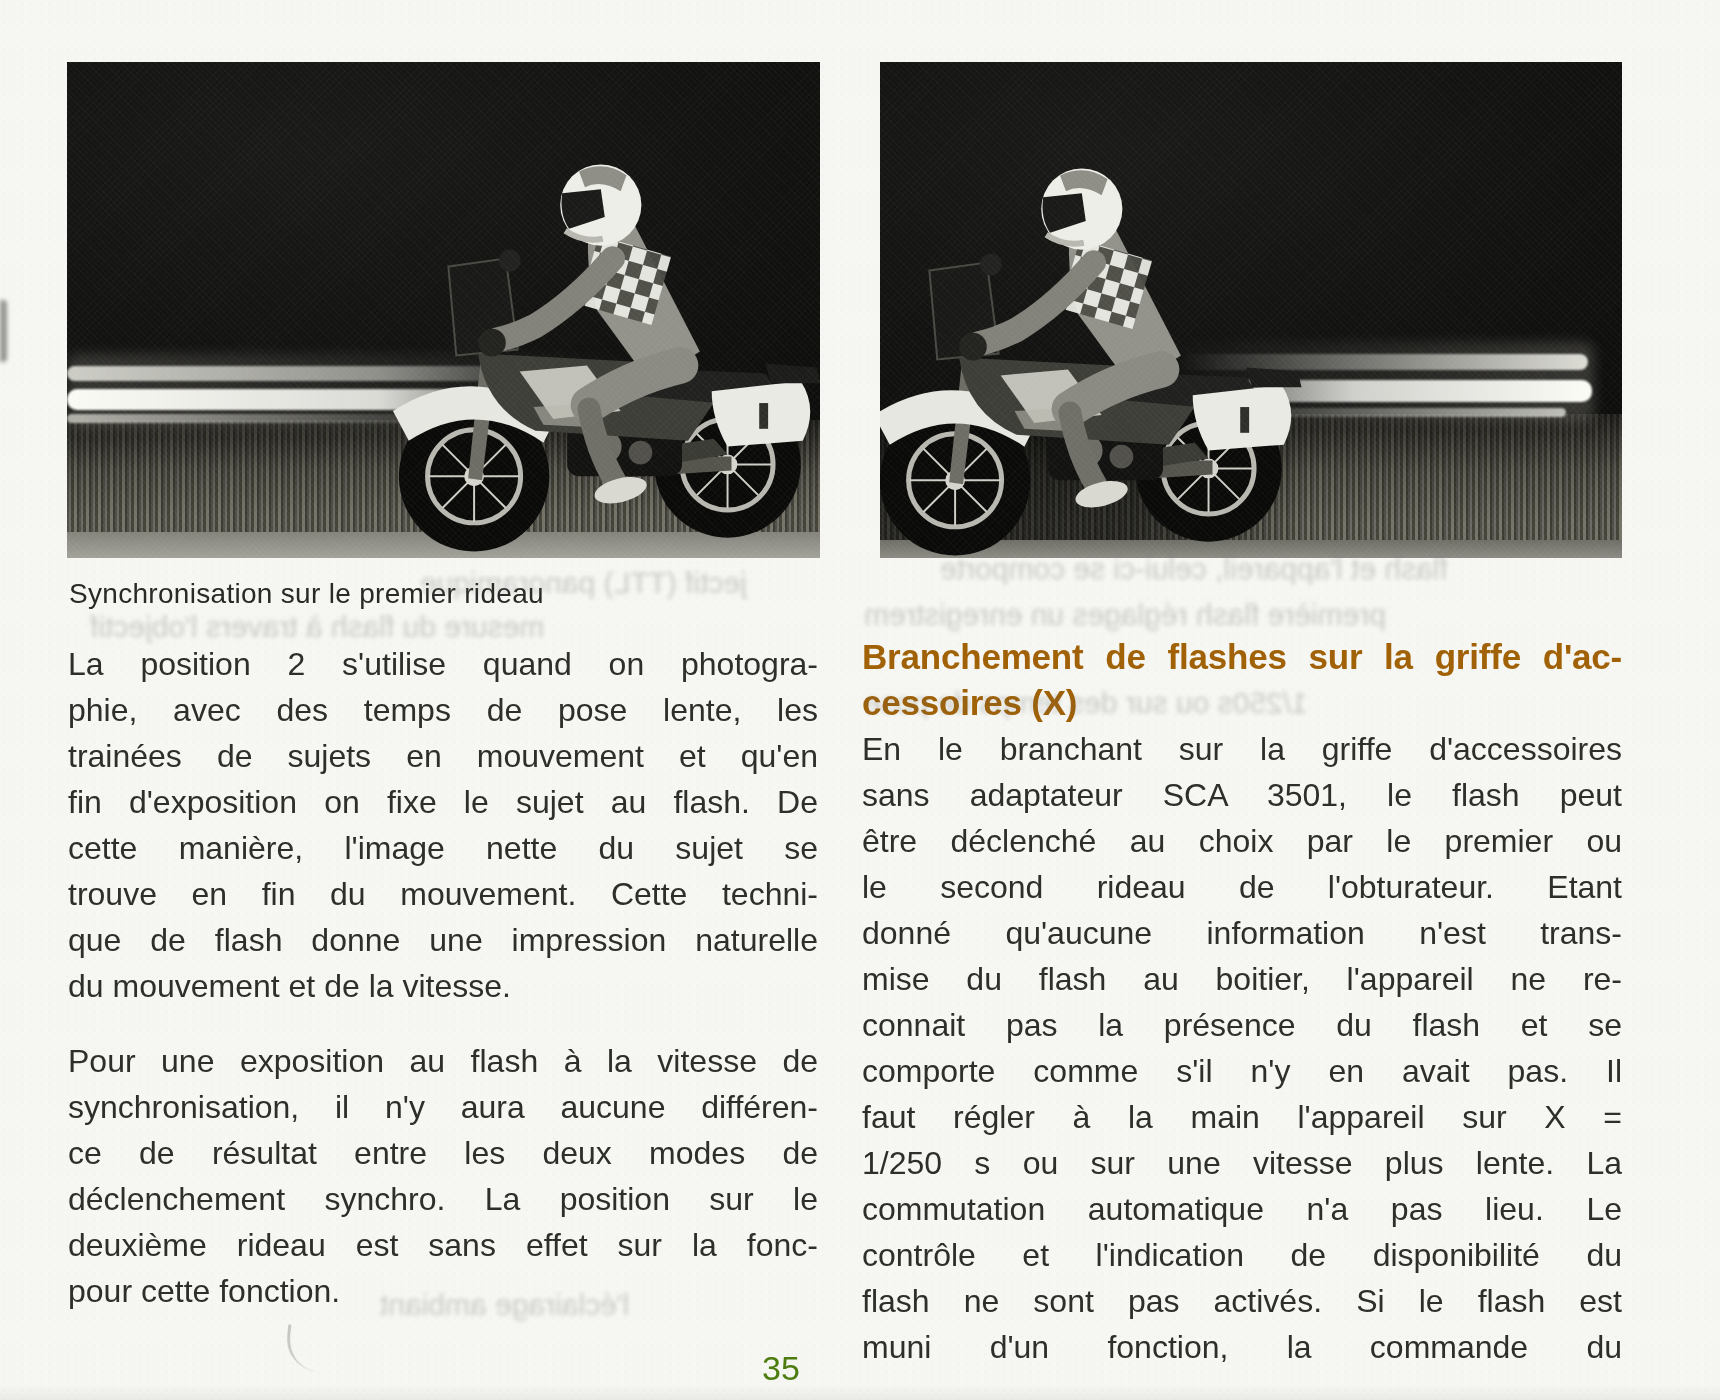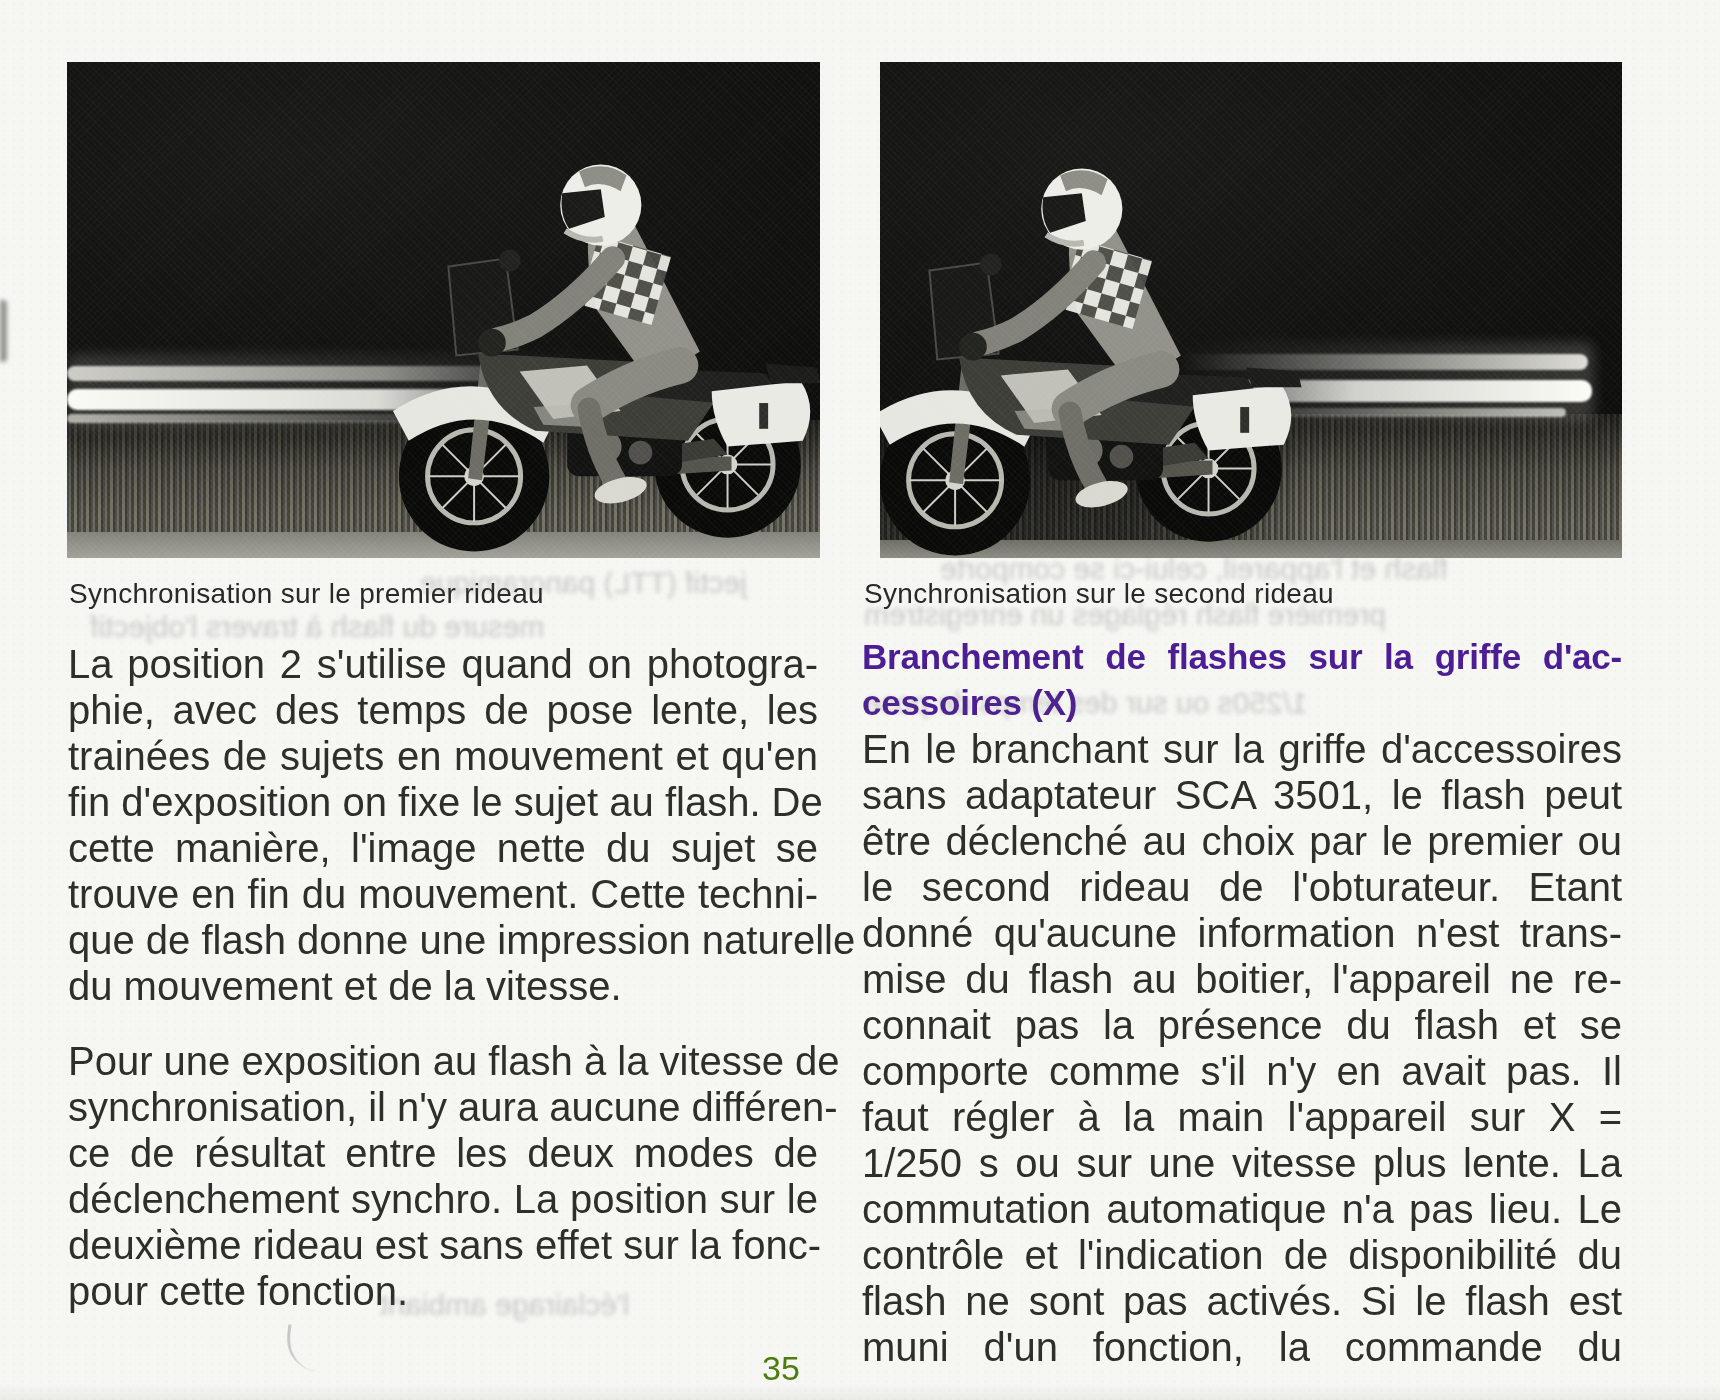--- a/index.html
+++ b/index.html
@@ -64,24 +64,24 @@
   .bike { position:absolute; inset:0; width:100%; height:100%; }
 
   
   .caption { position:absolute; top:578px; font-size:28px; color:#292927; letter-spacing:0.3px; }
   .caption-left  { left:69px;text-align:right; }
   .caption-right { left:864px; }
 
   .col { position:absolute; }
   .col-left  { left:68px;  width:750px; top:641px; }
   .col-right { left:862px; width:760px; top:634px; }
-  .tline { font-size:40px; line-height:46px; height:46px;
+  .tline { font-size:32px; line-height:46px; height:46px;
     text-align:justify; text-align-last:justify; text-justify:inter-word; white-space:nowrap; }
   .tline.tlast { text-align-last:left; }
-  .heading .tline { font-weight:700; font-size:35px; letter-spacing:-0.2px; color:#4c1d95; }
+  .heading .tline { font-weight:700; font-size:35px; letter-spacing:-0.2px; color:#a16207; }
   .para-gap { margin-top:29px; }
 
   .pagenum { position:absolute; left:736px; top:1349px; width:90px;
     text-align:center; font-size:34px; color:#4d7c0f; }
 
   
   .ghost { position:absolute; font-size:30px; color:rgba(95,100,95,0.30);
     filter:blur(2px); transform:scaleX(-1); white-space:nowrap; }
   .g1 { left:420px; top:566px; }
   .g2 { left:90px;  top:610px; }
@@ -181,21 +181,20 @@
     <div class="streak sr1"></div>
     <div class="streak sr2"></div>
     <div class="streak sr3"></div>
     <svg class="bike" viewBox="0 0 742 496">
       <use href="#bike" transform="translate(-14,54) scale(0.99)"></use>
     </svg>
     <div class="grain"></div>
   </div>
 
   <div class="caption caption-left">Synchronisation sur le premier rideau</div>
-  <div class="caption caption-right">Synchronisation sur le second rideau</div>
 
   <div class="col col-left">
     <div class="para">
         <div class="tline">La position 2 s'utilise quand on photogra-</div>
         <div class="tline">phie, avec des temps de pose lente, les</div>
         <div class="tline">trainées de sujets en mouvement et qu'en</div>
         <div class="tline">fin d'exposition on fixe le sujet au flash. De</div>
         <div class="tline">cette manière, l'image nette du sujet se</div>
         <div class="tline">trouve en fin du mouvement. Cette techni-</div>
         <div class="tline">que de flash donne une impression naturelle</div>

